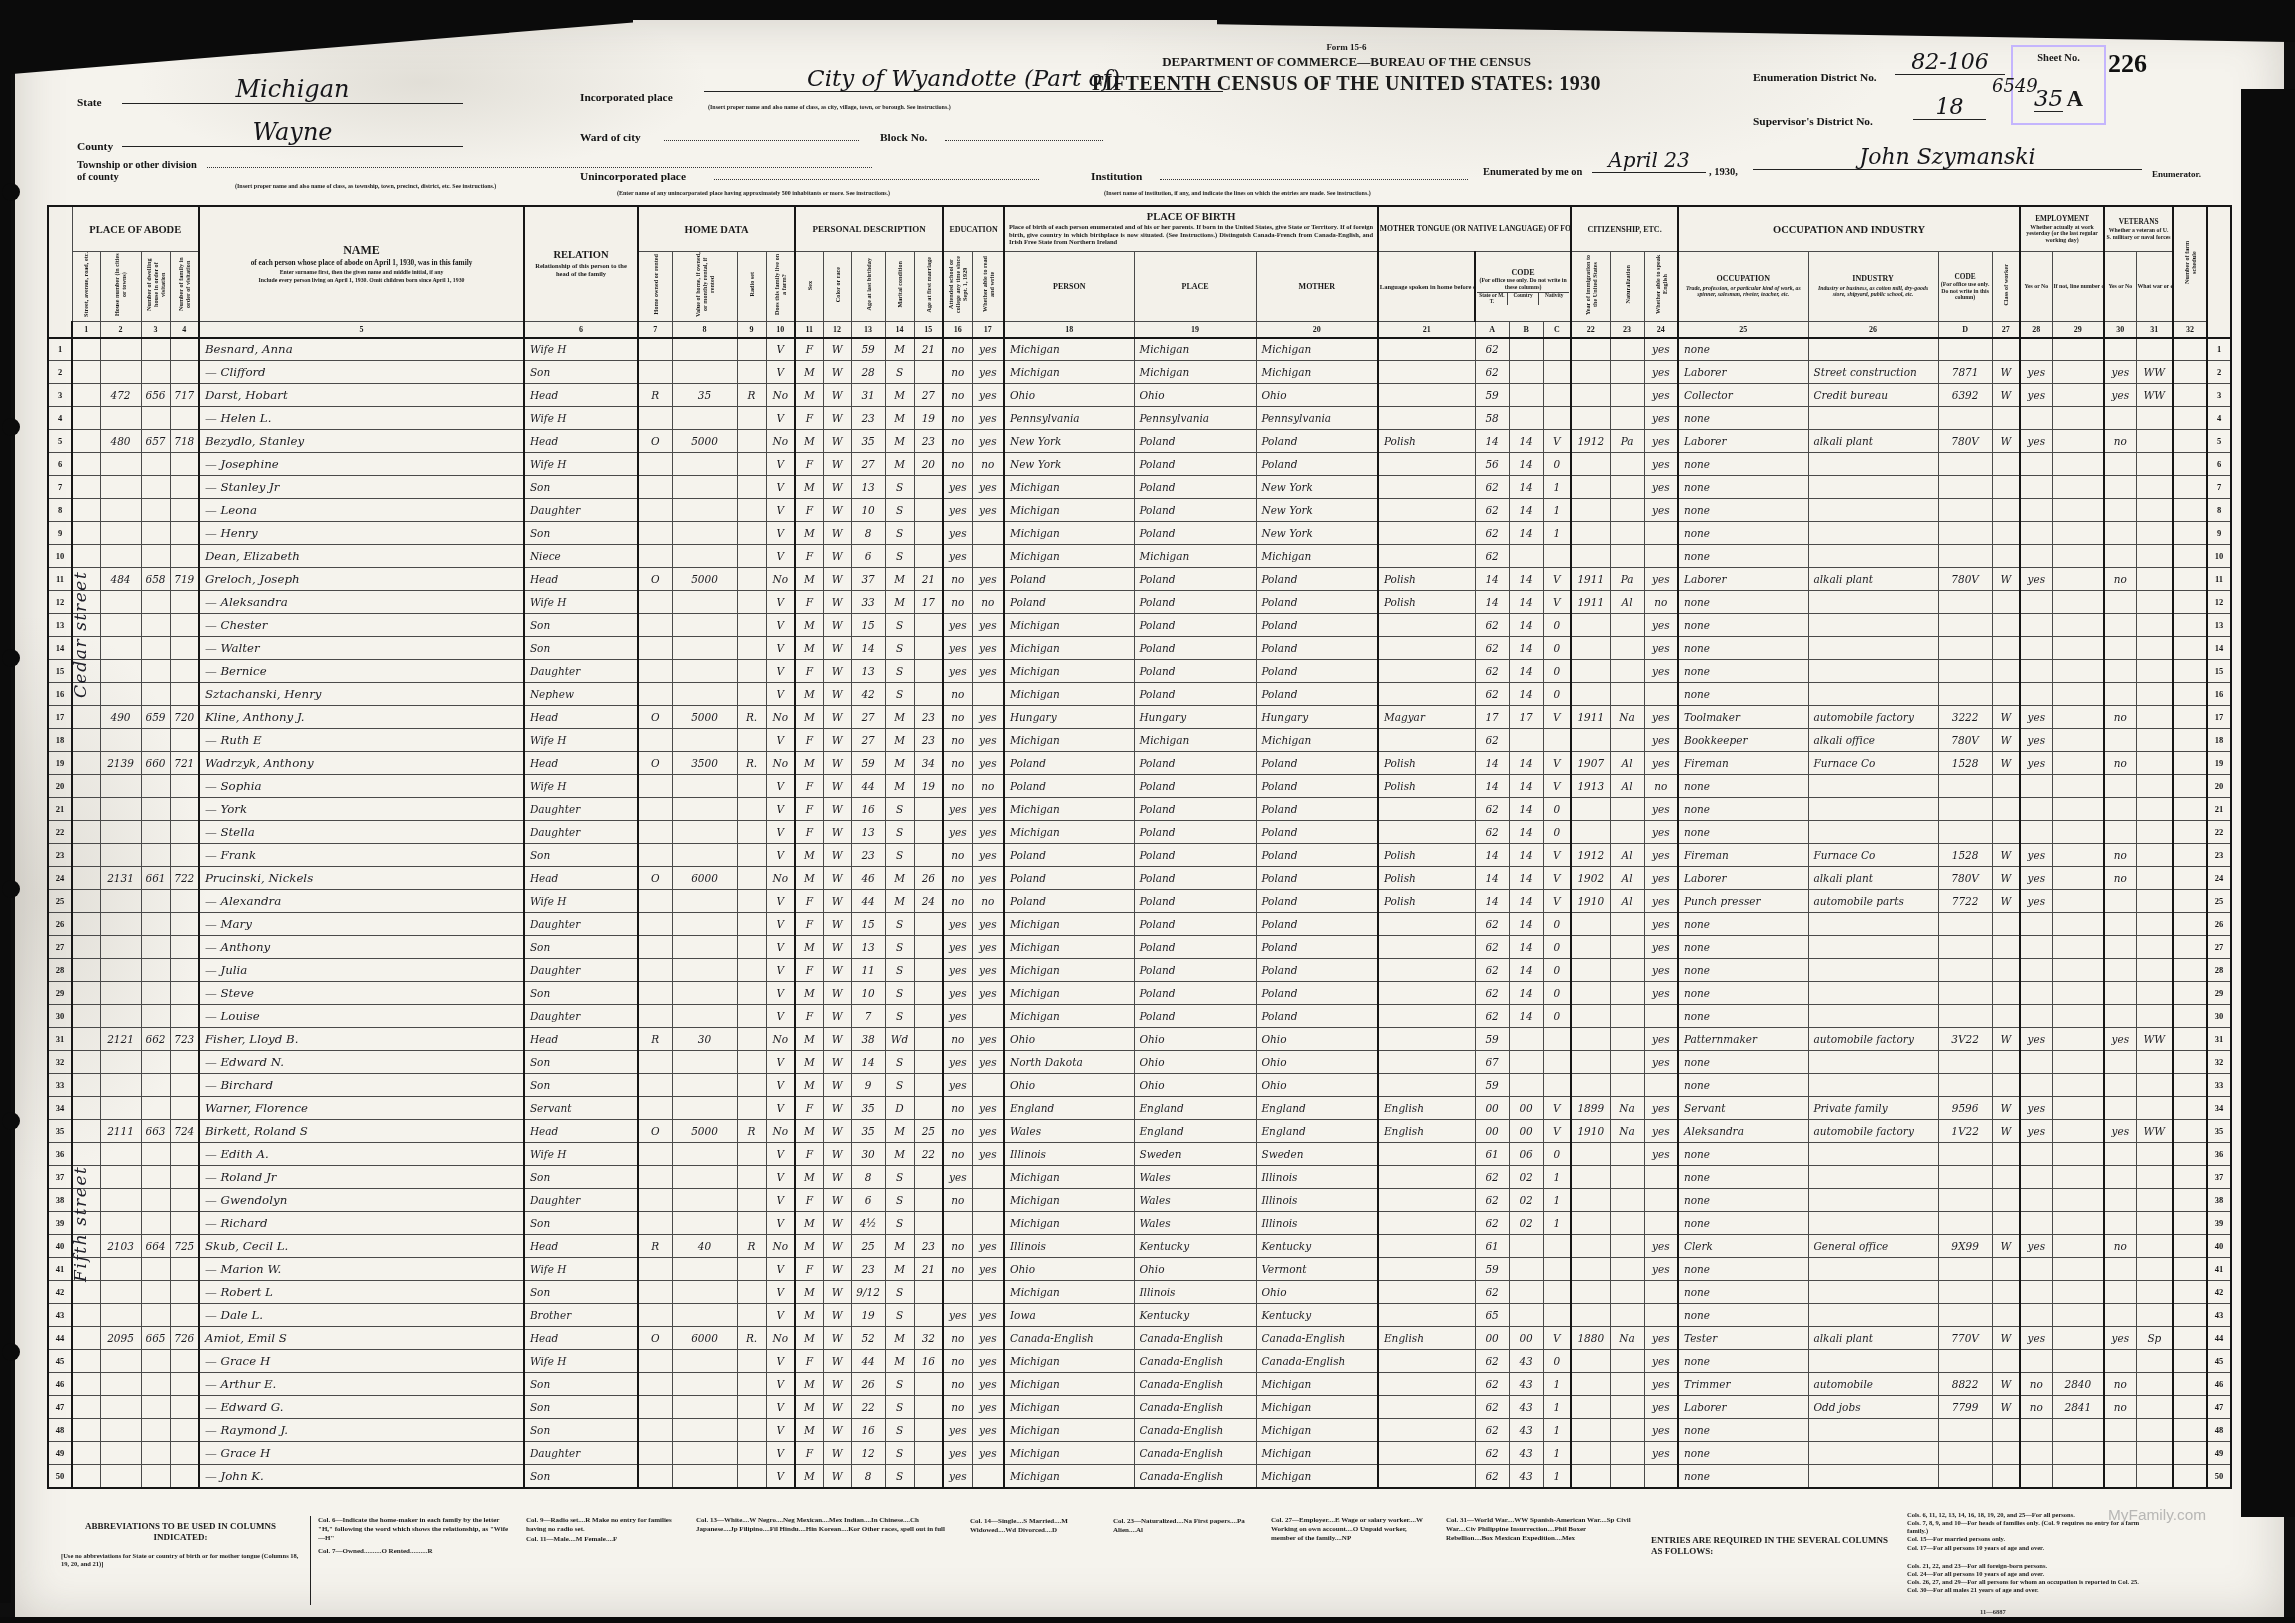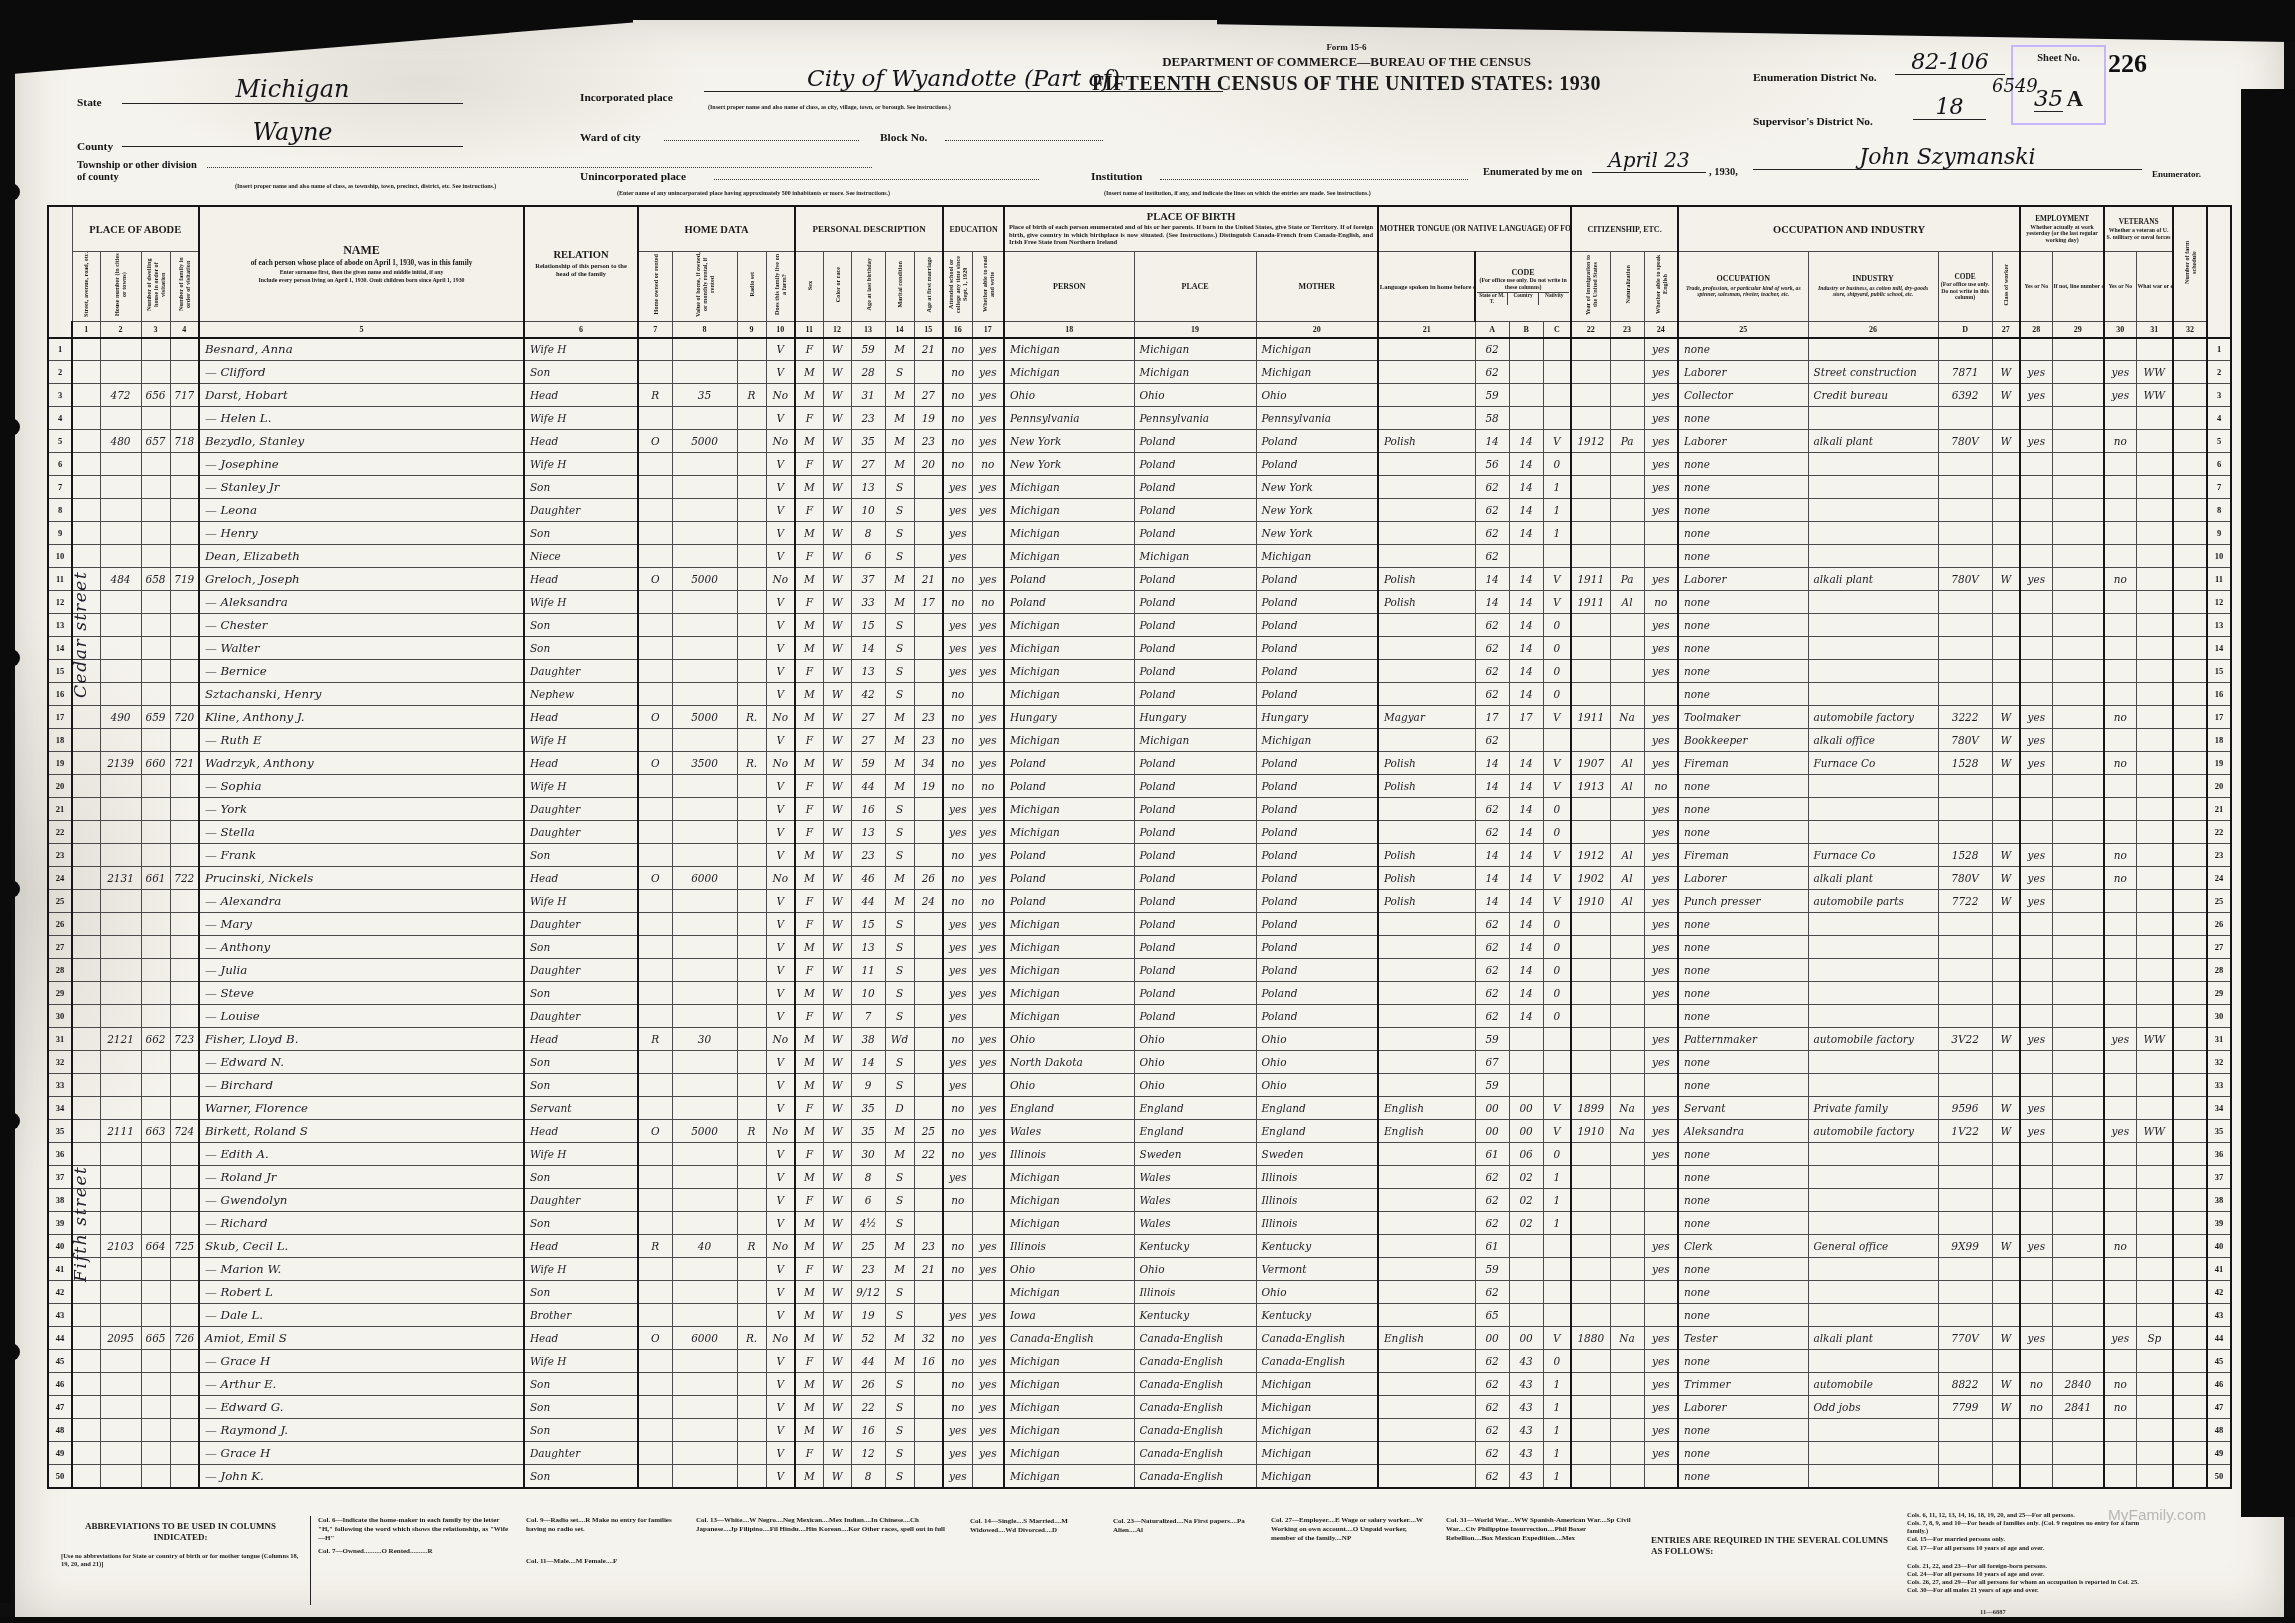--- a/index.html
+++ b/index.html
@@ -2312,21 +2312,21 @@
   <div class="ft">ABBREVIATIONS TO BE USED IN COLUMNS INDICATED:</div>
   <div style="margin-top:8px;font-size:6.5px">[Use no abbreviations for State or country of birth or for mother tongue (Columns 18, 19, 20, and 21)]</div>
 </div>
 <div class="fbar" style="left:310px;top:1516px;height:89px"></div>
 <div class="fblock" style="left:318px;top:1516px;width:193px">
   <div>Col. 6—Indicate the home-maker in each family by the letter "H," following the word which shows the relationship, as "Wife—H"</div>
   <div style="margin-top:4.9px">Col. 7—Owned..........O    Rented..........R</div>
 </div>
 <div class="fblock" style="left:526px;top:1516px;width:154px">
   <div>Col. 9—Radio set....R    Make no entry for families having no radio set.</div>
-  <div style="margin-top:23px">Col. 11—Male....M    Female....F</div>
+  <div style="margin-top:1px">Col. 11—Male....M    Female....F</div>
 </div>
 <div class="fblock" style="left:696px;top:1516px;width:260px">Col. 13—White....W    Negro....Neg    Mexican....Mex    Indian....In    Chinese....Ch    Japanese....Jp    Filipino....Fil    Hindu....Hin    Korean....Kor    Other races, spell out in full</div>
 <div class="fblock" style="left:970px;top:1517px;width:130px">Col. 14—Single....S    Married....M    Widowed....Wd    Divorced....D</div>
 <div class="fblock" style="left:1113px;top:1517px;width:146px">Col. 23—Naturalized....Na    First papers....Pa    Alien....Al</div>
 <div class="fblock" style="left:1271px;top:1516px;width:162px">Col. 27—Employer....E    Wage or salary worker....W    Working on own account....O    Unpaid worker, member of the family....NP</div>
 <div class="fblock" style="left:1446px;top:1516px;width:187px">Col. 31—World War....WW    Spanish-American War....Sp    Civil War....Civ    Philippine Insurrection....Phil    Boxer Rebellion....Box    Mexican Expedition....Mex</div>
 <div class="fblock ft" style="left:1651px;top:1535px;width:243px;font-size:9px">ENTRIES ARE REQUIRED IN THE SEVERAL COLUMNS AS FOLLOWS:</div>
 <div class="fblock" style="left:1907px;top:1511px;width:252px;font-size:6.5px">
   <div>Cols. 6, 11, 12, 13, 14, 16, 18, 19, 20, and 25—For all persons.</div>
   <div>Cols. 7, 8, 9, and 10—For heads of families only.  (Col. 9 requires no entry for a farm family.)</div>

